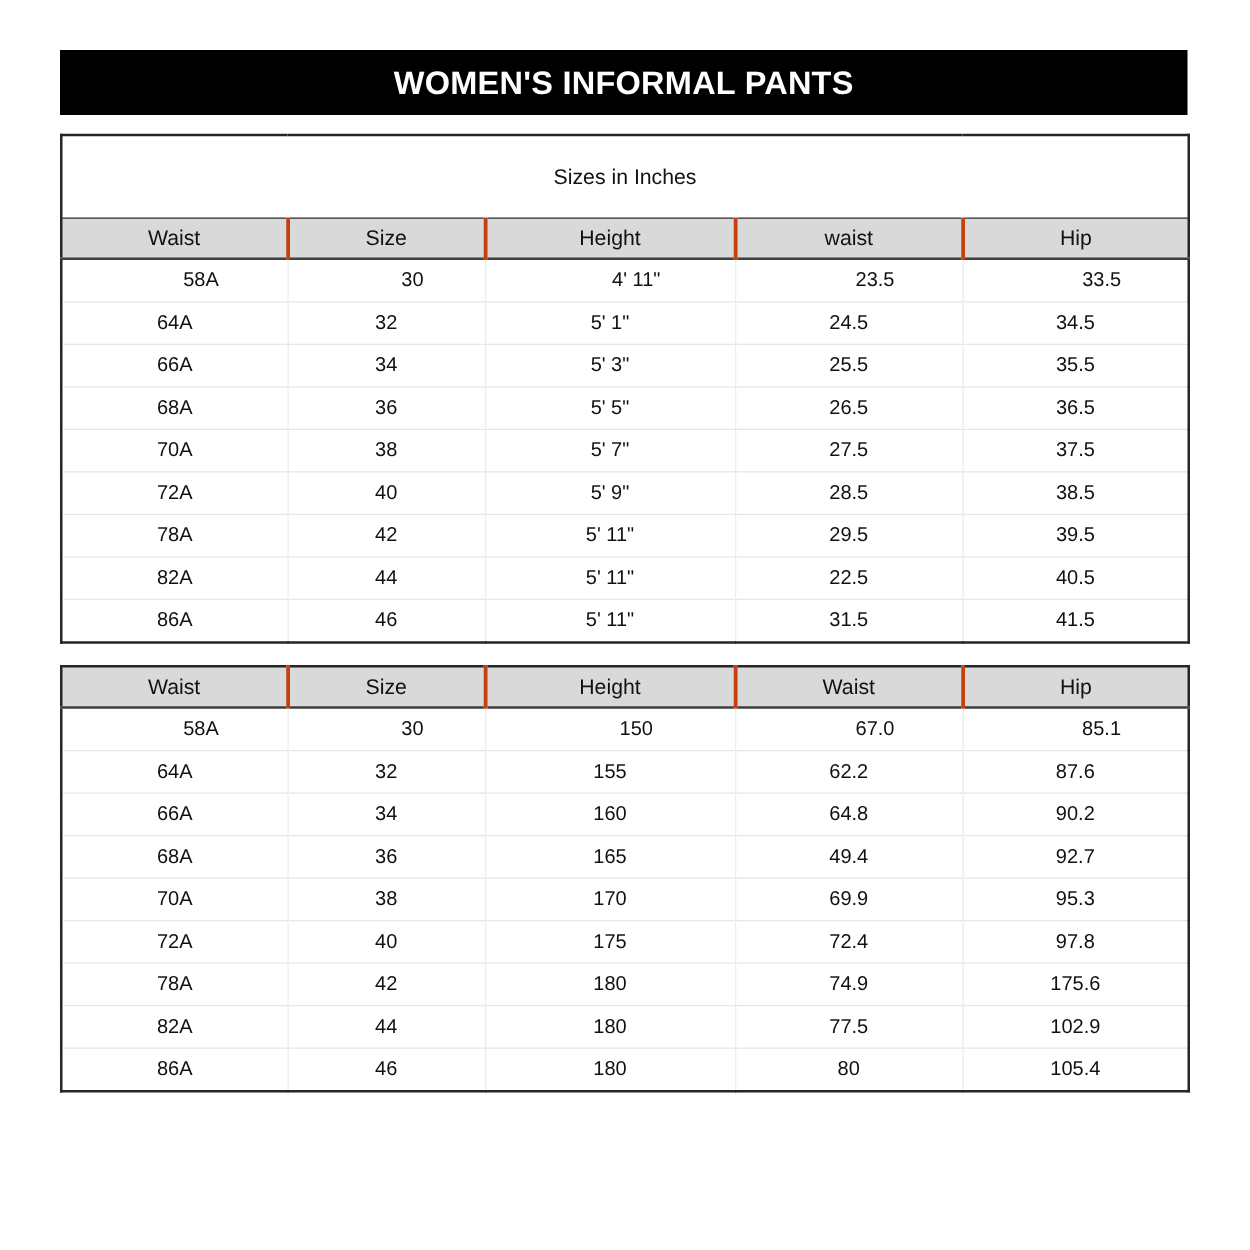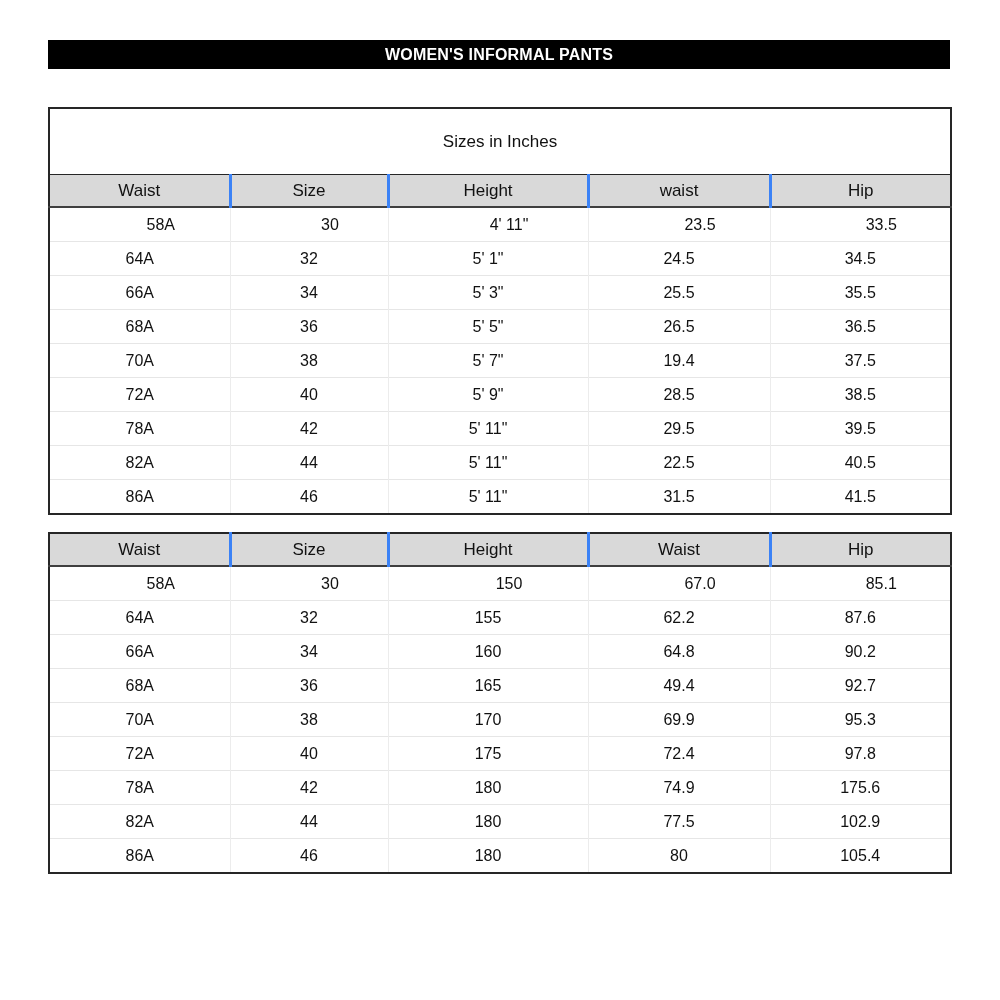--- a/index.html
+++ b/index.html
@@ -14,28 +14,28 @@
     overflow: hidden;
     font-family: "Liberation Sans", sans-serif;
     color: #1a1a1a;
   }
 
   .banner {
     position: absolute;
     left: 48px;
     top: 40px;
     width: 902px;
-    height: 29px;
+    height: 52px;
     background: #000000;
     color: #ffffff;
     display: flex;
     align-items: center;
     justify-content: center;
     font-weight: bold;
-    font-size: 16px;
+    font-size: 26px;
     letter-spacing: 0.2px;
   }
 
   table.size-table {
     position: absolute;
     left: 48px;
     width: 902px;
     border-collapse: collapse;
     table-layout: fixed;
     border: 2px solid #262626;
@@ -59,21 +59,21 @@
     height: 31px;
     padding: 0;
     font-weight: normal;
     font-size: 17px;
     text-align: center;
     background: #d9d9d9;
     border-bottom: 2px solid #3f3f3f;
     color: #111111;
   }
   .header-row th + th {
-    border-left: 3px solid #3b82f6;
+    border-left: 3px solid #c2410c;
   }
 
   tbody td {
     height: 33px;
     padding: 0;
     text-align: center;
     font-size: 16px;
     color: #111111;
     border-top: 1px solid #e6e6e6;
   }
@@ -138,21 +138,21 @@
         <td>68A</td>
         <td>36</td>
         <td>5' 5"</td>
         <td>26.5</td>
         <td>36.5</td>
       </tr>
       <tr>
         <td>70A</td>
         <td>38</td>
         <td>5' 7"</td>
-        <td>19.4</td>
+        <td>27.5</td>
         <td>37.5</td>
       </tr>
       <tr>
         <td>72A</td>
         <td>40</td>
         <td>5' 9"</td>
         <td>28.5</td>
         <td>38.5</td>
       </tr>
       <tr>

